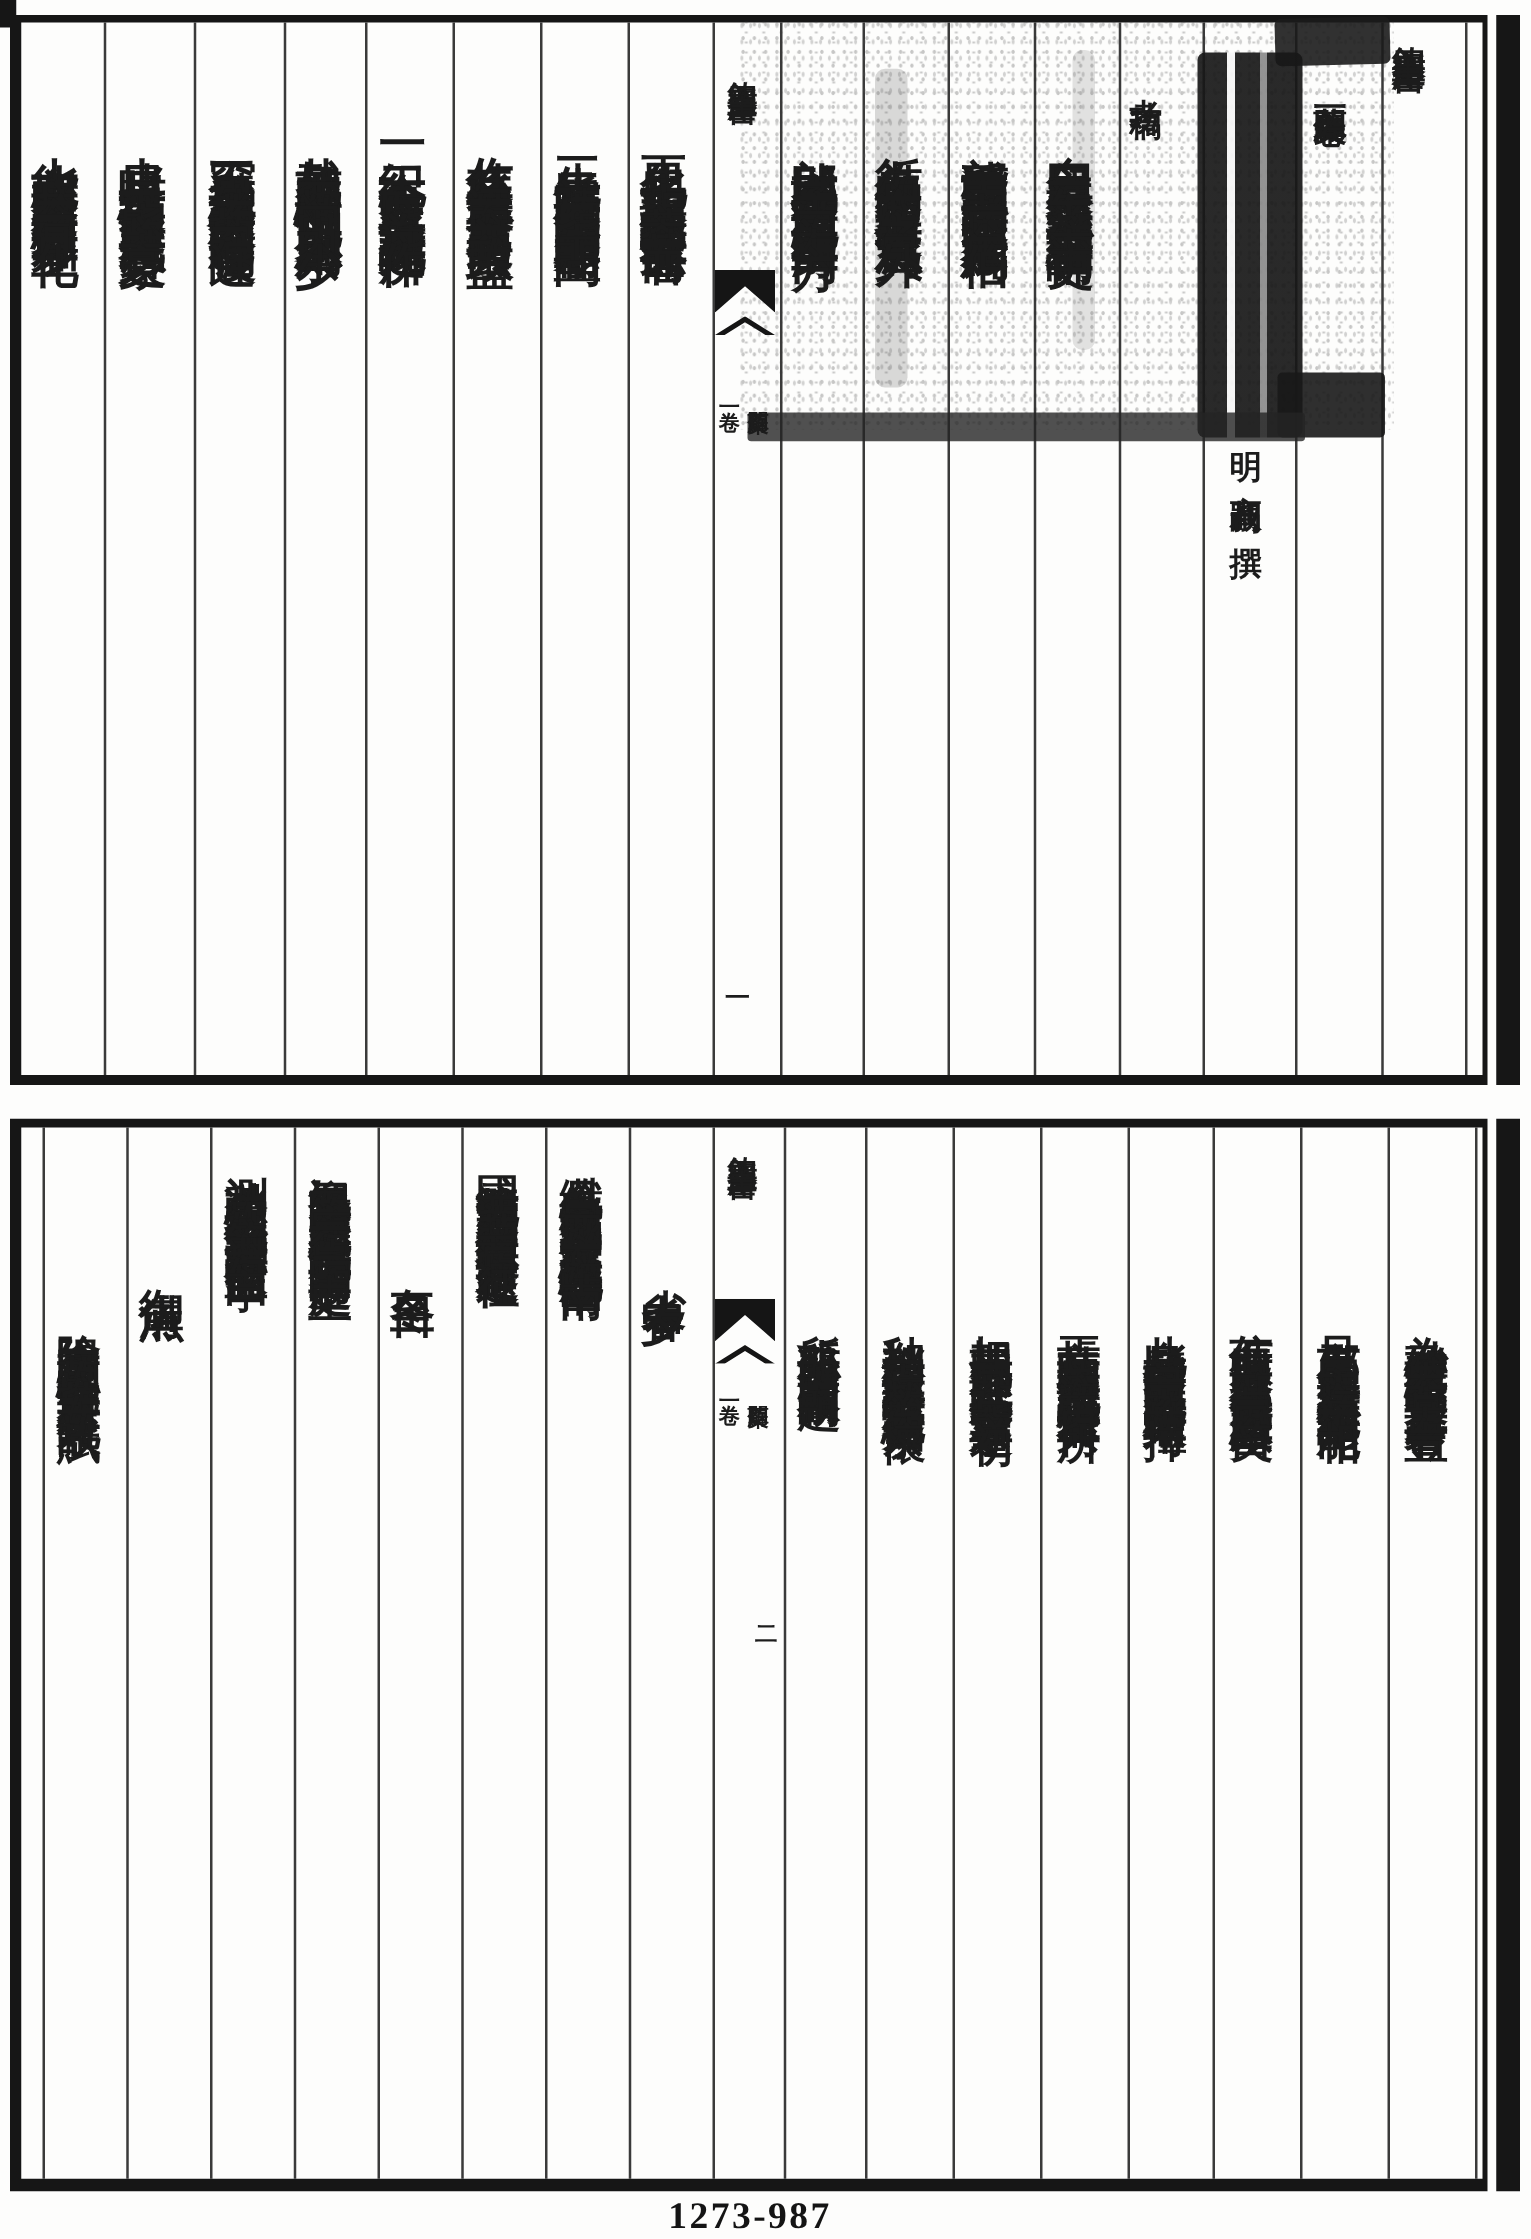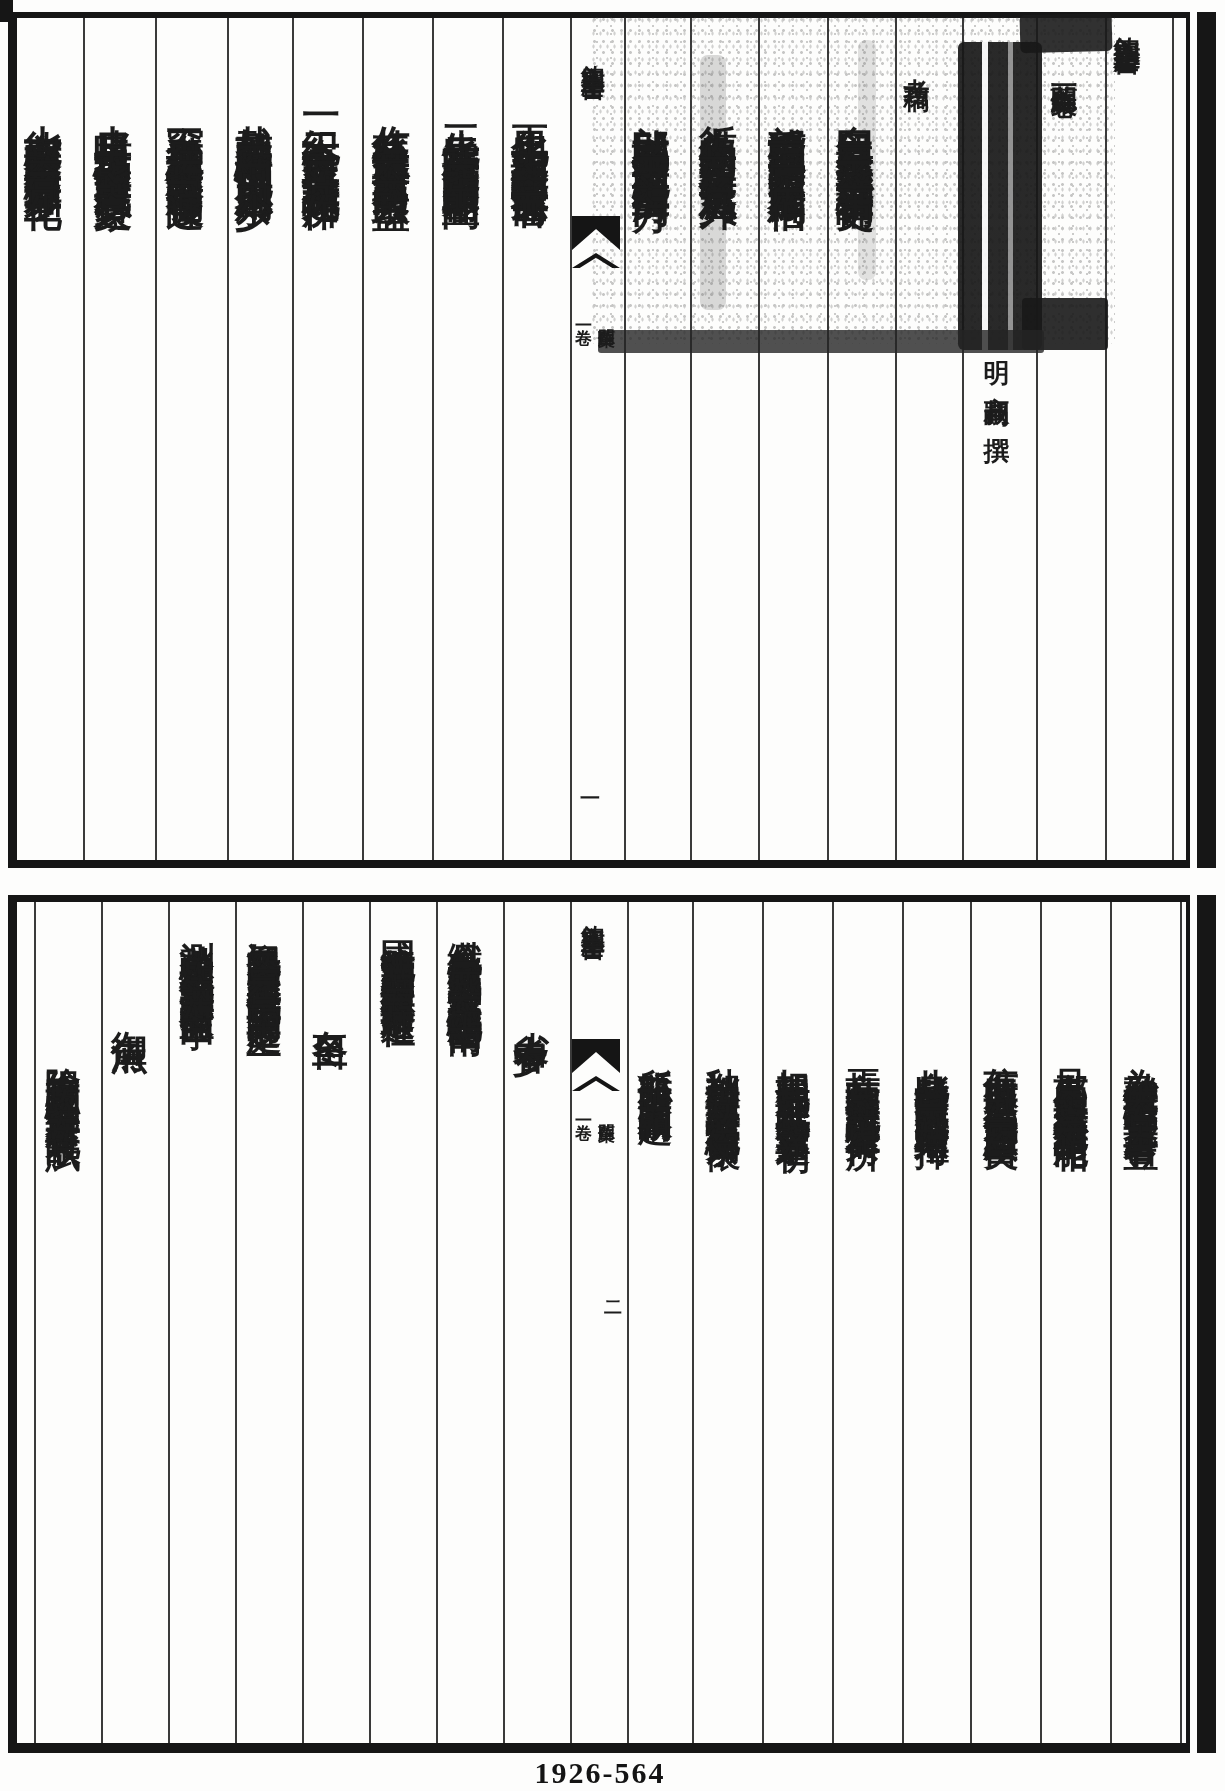--- a/index.html
+++ b/index.html
@@ -93,21 +93,21 @@
   <div class="fishtail-wrap" style="left:572px;top:1039px;">
     <div class="fishtail"></div>
       <div class="fishcaret"></div>
   </div>
   <div class="cf-small" style="left:574px;top:1110px;width:44px;">
     <span class="bk">蘇門集</span>
     <span class="jn">卷一</span>
   </div>
   <div class="cf-folio" style="left:604px;top:1295px;font-size:18px;">二</div>
 
-  <div id="catalog">1926-564</div>
+  <div id="catalog">1273-987</div>
 
   <div id="built">
       <div class="vcol c-top" style="left: 842px; width: 38px;">自叙曰嘉靖三年余繇工部營繕主事調補吏</div>
       <div class="vcol c-top" style="left: 774px; width: 38px;">部稽勲已而再調考功時三原今光禄卿馬伯</div>
       <div class="vcol c-top" style="left: 705px; width: 38px;">循為郎中鈞州今江西按察使張子魚為員外</div>
       <div class="vcol c-top" style="left: 638px; width: 38px;">郎武城今國子祭酒王純甫同為主事海内方</div>
       <div class="vcol c-top" style="left: 517px; width: 38px;">更化學士大夫相與講文藝之事翕然甚著而</div>
       <div class="vcol c-top" style="left: 448px; width: 38px;">三先生皆當時號大儒余日聞所未知翰墨間</div>
       <div class="vcol c-top" style="left: 378px; width: 38px;">作其後各以官遷替去而余出為山西叅政蓋</div>
       <div class="vcol c-top" style="left: 308px; width: 38px;">一紀于今余于是取往日所為詩讀之凡所作</div>

